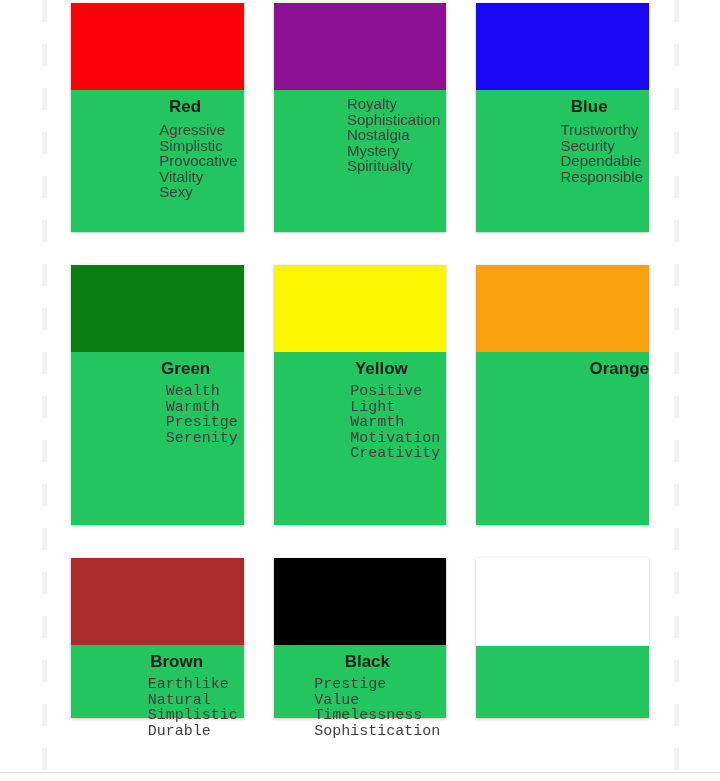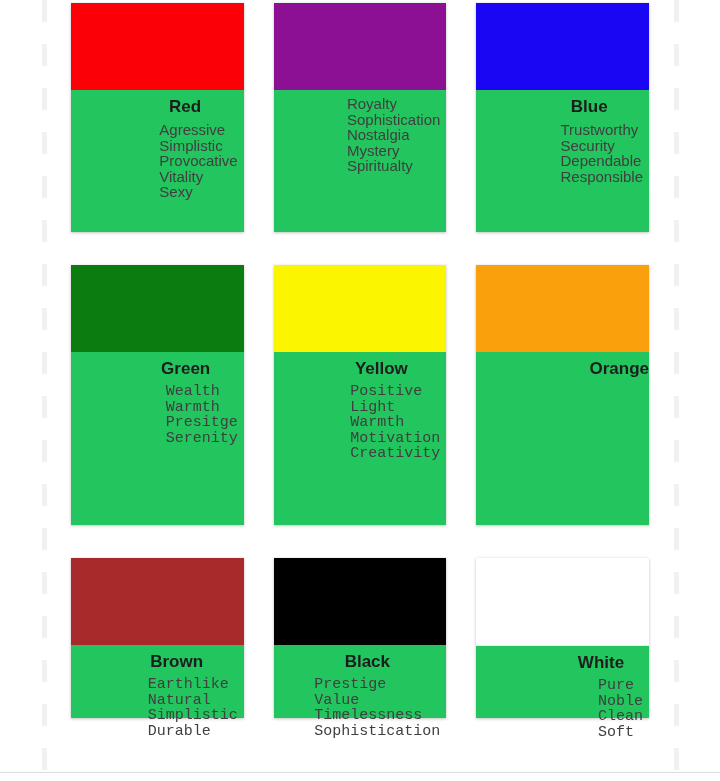--- a/index.html
+++ b/index.html
@@ -230,28 +230,19 @@
             <li>Prestige</li>
             <li>Value</li>
             <li>Timelessness</li>
             <li>Sophistication</li>
           </ul>
       </div>
     </div>
 
     <div class="card">
       <div class="swatch is-white" style="background-color: rgb(255, 255, 255);"></div>
-      <div class="card-body">
-        <div class="card-title">White</div>
-        <ul class="trait-list">
-            <li>Pure</li>
-            <li>Noble</li>
-            <li>Clean</li>
-            <li>Soft</li>
-          </ul>
-      </div>
     </div>
 
   </div>
 
 </div>
 
 <div class="bottom-divider"></div>
 
 </body></html>

